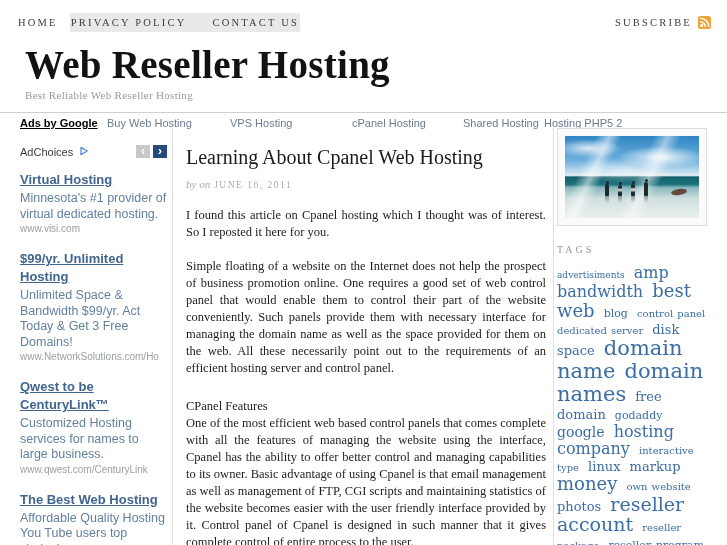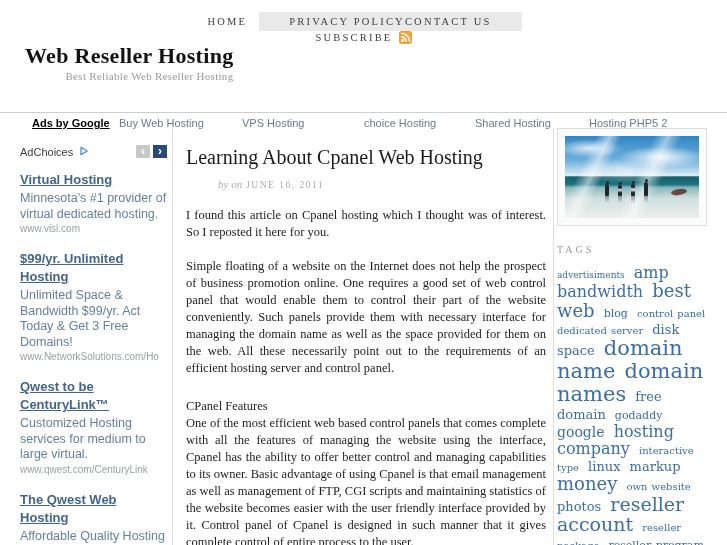--- a/index.html
+++ b/index.html
@@ -9,42 +9,42 @@
     font-family:"Liberation Sans", sans-serif; color:#1d1d1d;
   }
   a { text-decoration:none; color:inherit; }
   [data-interactable="true"] { cursor:pointer; }
 
   
   .topbar {
     position:absolute; top:12px; left:16px; right:16px; height:20px;
     display:flex; justify-content:space-between; align-items:center;
     font-family:"Liberation Serif", serif; font-size:10.5px;
-    letter-spacing:2.2px; color:#3d3d3d; white-space:nowrap;flex-direction:column;
+    letter-spacing:2.2px; color:#3d3d3d; white-space:nowrap;
   }
   .topbar-left { display:flex; align-items:stretch; }
   .home-tab { padding:4px 12px 4px 2px; }
-  .gray-tabs { background:#e9e9e9; display:flex; padding:4px 30px; }
+  .gray-tabs { background:#e9e9e9; display:flex; padding:4px 1px; gap:26px; }
   .subscribe-wrap { display:flex; align-items:center; gap:6px; }
   .rss-icon { display:inline-block; width:13px; height:13px; }
 
   
   .site-header { position:absolute; top:44px; left:25px; }
   .site-title {
-    font-family:"Liberation Serif", serif; font-size:22px; font-weight:bold;
+    font-family:"Liberation Serif", serif; font-size:39px; font-weight:bold;
     color:#121212; letter-spacing:0.3px; line-height:1.1;
   }
-  .tagline { font-family:"Liberation Serif", serif; font-size:11px; color:#9a9a9a; margin-top:2px; letter-spacing:0.3px;text-align:right; }
+  .tagline { font-family:"Liberation Serif", serif; font-size:11px; color:#9a9a9a; margin-top:2px; letter-spacing:0.3px; }
 
   
   .nav-row {
     position:absolute; top:112px; left:0; width:727px; height:16px;
     border-top:1px solid #cfcfcf; background:#fff;
   }
-  .nav-item { position:absolute; top:4px; font-size:11px; white-space:nowrap;margin-left:12px; }
+  .nav-item { position:absolute; top:4px; font-size:11px; white-space:nowrap; }
   .ads-label { color:#000; font-weight:bold; text-decoration:underline; }
   .nav-link { color:#6a7a90; }
 
   
   .col-border { position:absolute; top:128px; bottom:0; width:1px; background:#dedede; }
   .col-border.left-b { left:172px; }
   .col-border.right-b { left:553px; }
 
   
   .ad-col { position:absolute; left:20px; top:145px; width:147px; }
@@ -62,21 +62,21 @@
     display:block; font-size:13px; font-weight:bold; color:#42658e;
     text-decoration:underline; line-height:18px;
   }
   .ad-body { font-size:12.5px; color:#64809f; line-height:15.5px; margin-top:2px; }
   .ad-url { display:block; font-size:10px; color:#9aa0a4; margin-top:1px; white-space:nowrap; overflow:hidden; }
 
   
   .main-col { position:absolute; left:186px; top:146px; width:360px; }
   .article-title { font-family:"Liberation Serif", serif; font-size:20px; font-weight:normal; color:#1b1b1b; }
   .byline { margin-top:5px; color:#aaaaaa; font-family:"Liberation Serif", serif; }
-  .byline .prefix { font-style:italic; font-size:11px;margin-left:32px; }
+  .byline .prefix { font-style:italic; font-size:11px; }
   .byline .date { font-size:9.5px; letter-spacing:1.5px; }
   .article-body {
     margin-top:15px; font-family:"Liberation Serif", serif; font-size:12.5px;
     line-height:17px; color:#1d1d1d; text-align:justify;
   }
   .article-body .paragraph { margin:0 0 17px; }
   .article-body .heading { margin:21px 0 0; }
   .article-body .paragraph_tight { margin:0; }
 
   
@@ -143,23 +143,23 @@
 <div class="site-header" data-interactable="false">
   <div class="site-title" data-interactable="true">Web Reseller Hosting</div>
   <div class="tagline" data-interactable="false">Best Reliable Web Reseller Hosting</div>
 </div>
 
 <div class="nav-row" id="nav-row" data-interactable="false">
   <span class="nav-item ads-label" style="left:20px" data-interactable="true">Ads by Google</span>
 
 <a class="nav-item nav-link" data-interactable="true" style="left: 107px;">Buy Web Hosting</a>
     <a class="nav-item nav-link" data-interactable="true" style="left: 230px;">VPS Hosting</a>
-    <a class="nav-item nav-link" data-interactable="true" style="left: 352px;">choice Hosting</a>
+    <a class="nav-item nav-link" data-interactable="true" style="left: 352px;">cPanel Hosting</a>
     <a class="nav-item nav-link" data-interactable="true" style="left: 463px;">Shared Hosting</a>
-    <a class="nav-item nav-link" data-interactable="true" style="left: 577px;">Hosting PHP5 2</a>
+    <a class="nav-item nav-link" data-interactable="true" style="left: 544px;">Hosting PHP5 2</a>
   </div>
 
 <div class="col-border left-b" data-interactable="false"></div>
 <div class="col-border right-b" data-interactable="false"></div>
 
 <div class="ad-col" data-interactable="false">
   <div class="adchoices-row" data-interactable="false">
     <span class="adchoices" data-interactable="true">
       <span data-interactable="false">AdChoices</span>
       <span data-interactable="false">
@@ -179,25 +179,25 @@
         <div class="ad-body" data-interactable="false">Minnesota's #1 provider of virtual dedicated hosting.</div>
         <a class="ad-url" data-interactable="true">www.visi.com</a>
       </div>
       <div class="ad" data-interactable="false">
         <a class="ad-title" data-interactable="true">$99/yr. Unlimited Hosting</a>
         <div class="ad-body" data-interactable="false">Unlimited Space &amp; Bandwidth $99/yr. Act Today &amp; Get 3 Free Domains!</div>
         <a class="ad-url" data-interactable="true">www.NetworkSolutions.com/Ho</a>
       </div>
       <div class="ad" data-interactable="false">
         <a class="ad-title" data-interactable="true">Qwest to be CenturyLink™</a>
-        <div class="ad-body" data-interactable="false">Customized Hosting services for medium to large virtual.</div>
+        <div class="ad-body" data-interactable="false">Customized Hosting services for names to large business.</div>
         <a class="ad-url" data-interactable="true">www.qwest.com/CenturyLink</a>
       </div>
       <div class="ad" data-interactable="false">
-        <a class="ad-title" data-interactable="true">The Qwest Web Hosting</a>
+        <a class="ad-title" data-interactable="true">The Best Web Hosting</a>
         <div class="ad-body" data-interactable="false">Affordable Quality Hosting You Tube users top choice!</div>
       </div>
     </div>
 </div>
 
 <div class="main-col" data-interactable="false">
   <h1 class="article-title" data-interactable="false">Learning About Cpanel Web Hosting</h1>
   <div class="byline" data-interactable="false">
     <span class="prefix" data-interactable="false">by on</span>
     <span class="date" data-interactable="false">JUNE 16, 2011</span>

